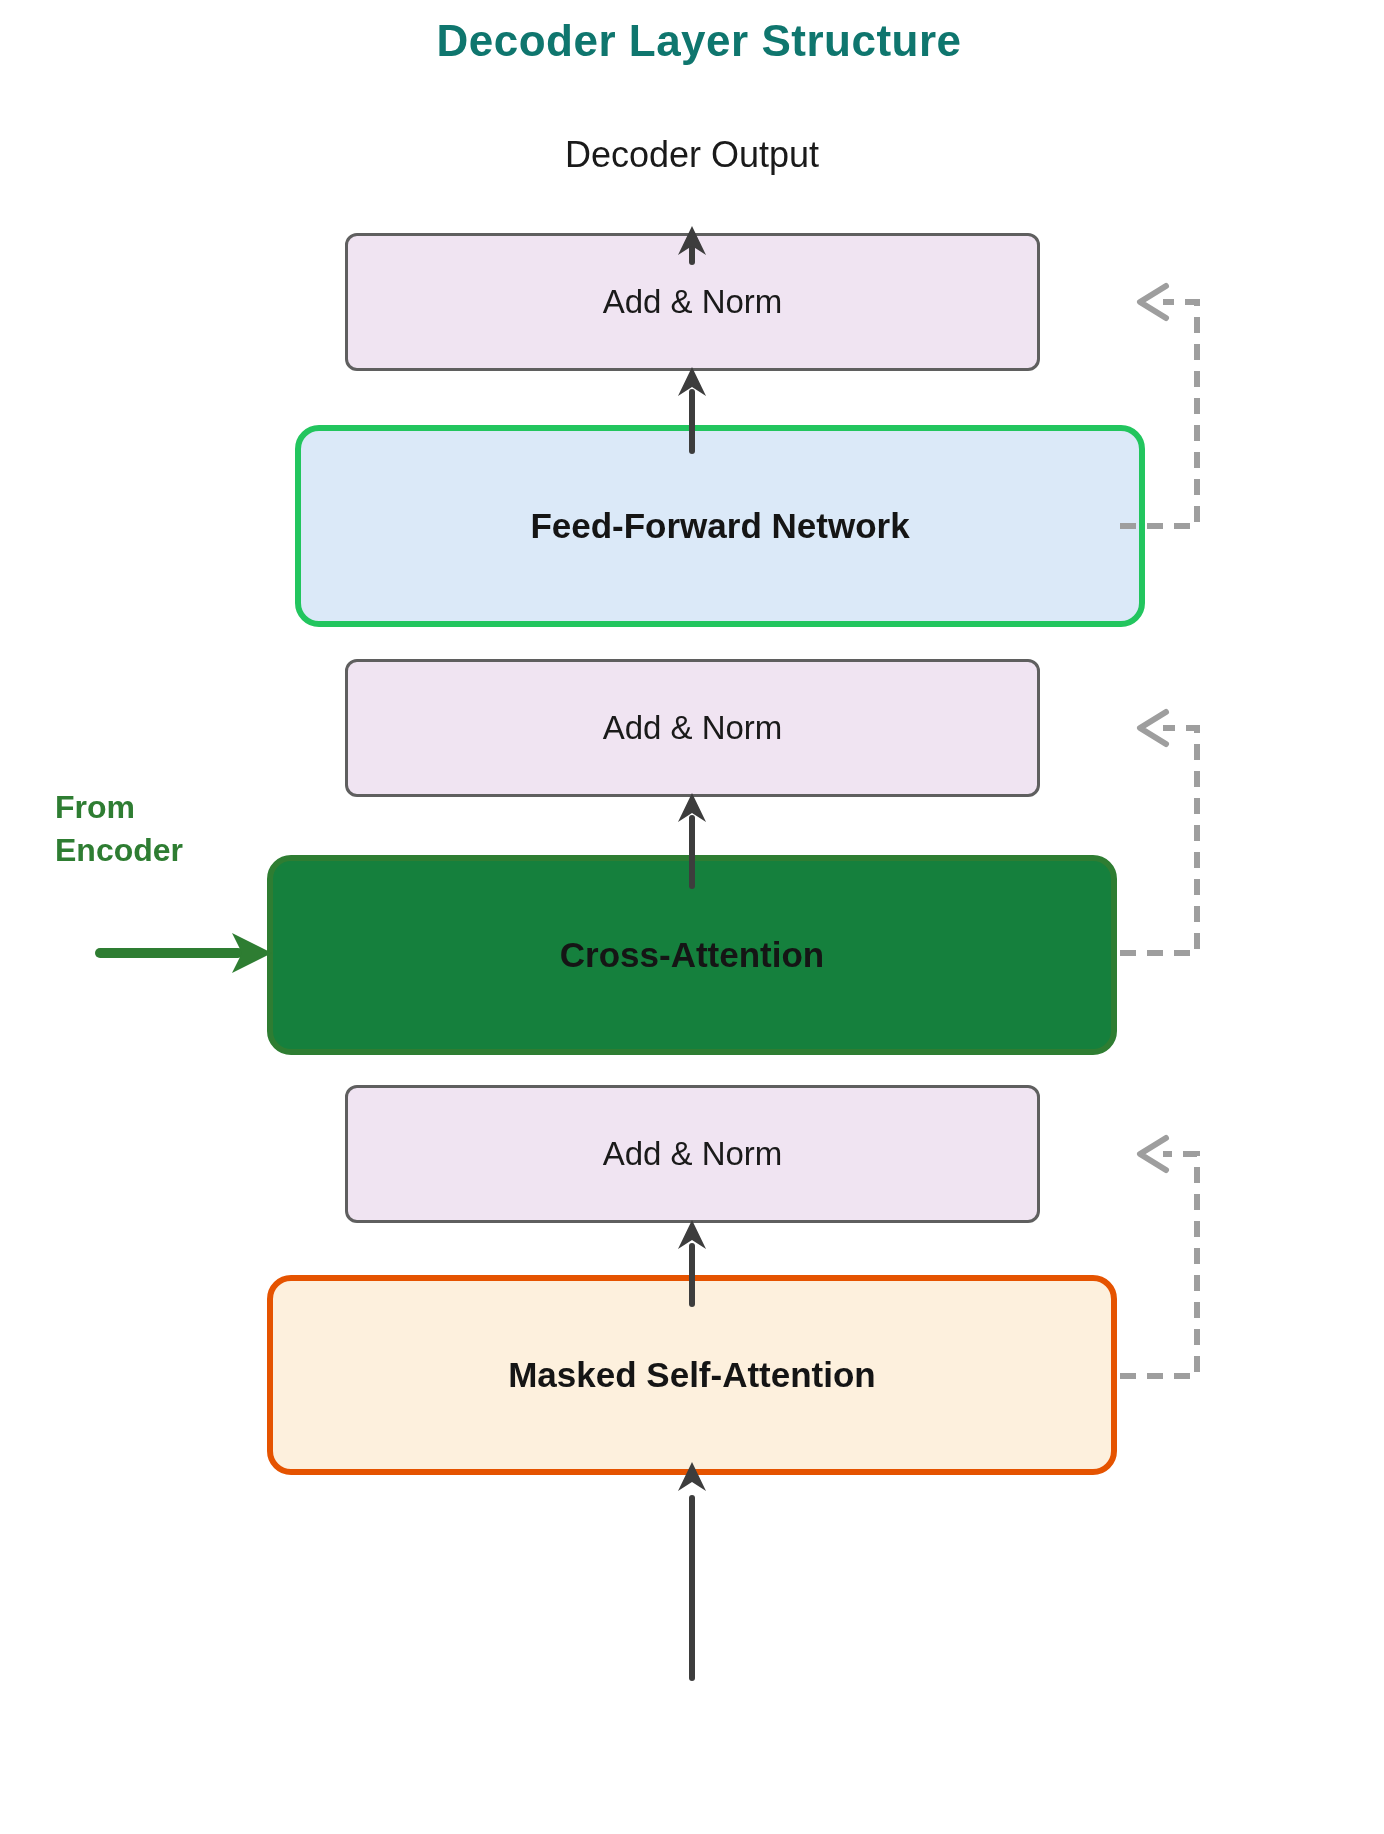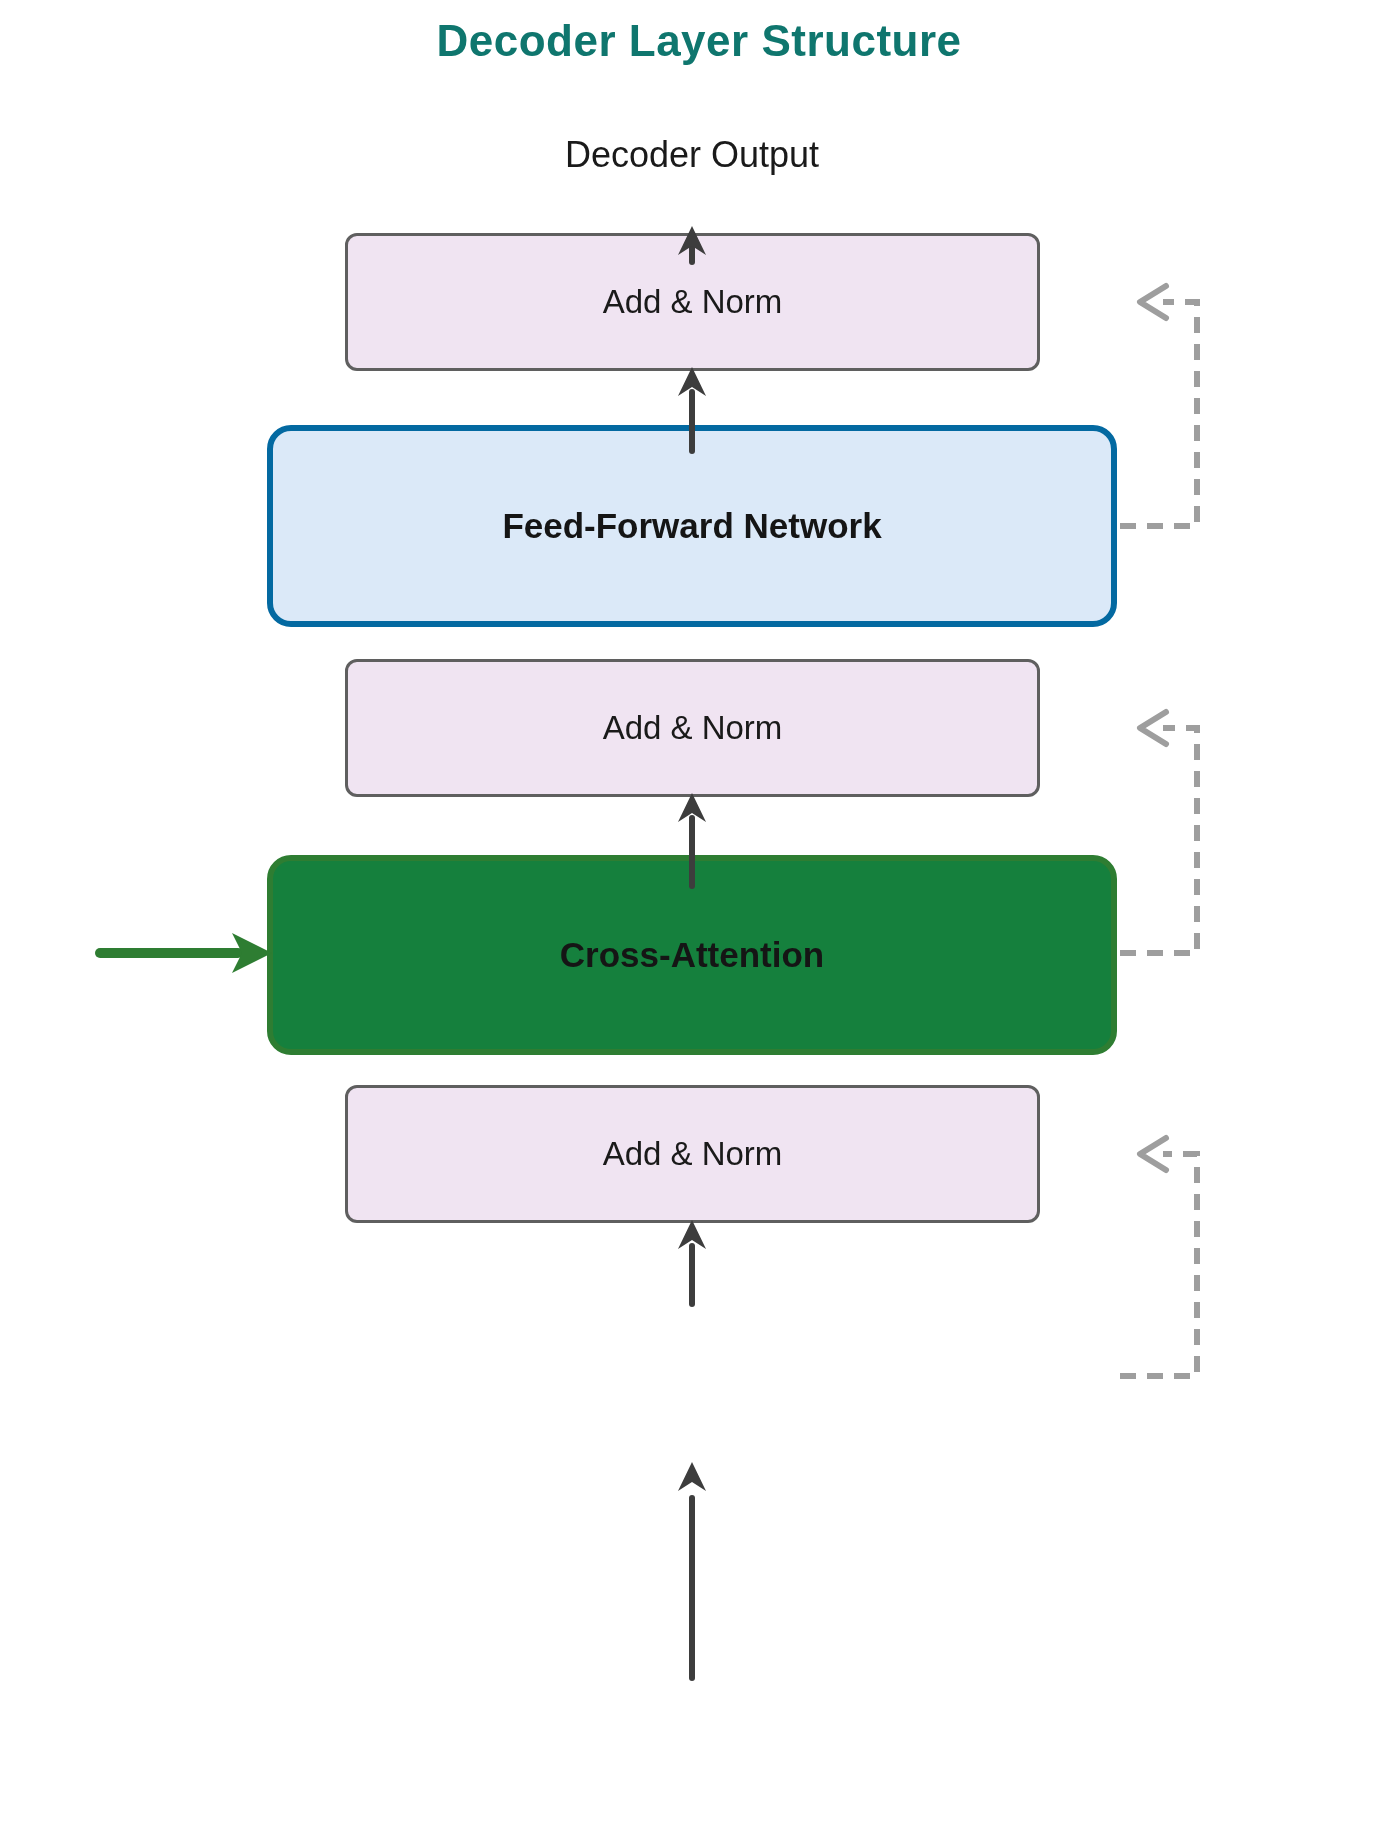--- a/index.html
+++ b/index.html
@@ -49,21 +49,21 @@
   .an1 { top: 233px; }
   .an2 { top: 659px; }
   .an3 { top: 1085px; }
   .sublayer {
     left: 267px; width: 850px;
     border-radius: 24px;
     font-weight: bold;
     font-size: 35px;
     color: #151515;
   }
-  .ffn    { top: 425px;  height: 202px; background: #dbe9f8; border: 6px solid #0369a1; }
+  .ffn    { top: 425px;  height: 202px; background: #dbe9f8; border: 6px solid #22c55e; margin-left: 28px; }
   .cross  { top: 855px;  height: 200px; background: #15803d; border: 6px solid #2e7d32; }
   .masked { top: 1275px; height: 200px; background: #fdf0dd; border: 6px solid #e55300; }
   .from-encoder {
     position: absolute;
     left: 55px; top: 786px;
     font-size: 32px;
     font-weight: bold;
     color: #2e7d32;
     line-height: 43px;
   }
@@ -96,21 +96,28 @@
   </div>
 
   <div class="node sublayer cross">
     <span>Cross-Attention</span>
   </div>
 
   <div class="node add-norm an3">
     <span>Add &amp; Norm</span>
   </div>
 
+  <div class="node sublayer masked">
+    <span>Masked Self-Attention</span>
+  </div>
 
+  <div class="from-encoder">
+    <div>From</div>
+    <div>Encoder</div>
+  </div>
 
 
   <svg class="overlay" width="1384" height="1834" viewBox="0 0 1384 1834">
 
     <g stroke="#3d3d3d" fill="#3d3d3d">
       <line x1="692" y1="240" x2="692" y2="262" stroke-width="6" stroke-linecap="round"></line>
       <polygon points="692,226 678,255 692,246 706,255" stroke="none"></polygon>
     </g>
 
     <g stroke="#3d3d3d" fill="#3d3d3d">

